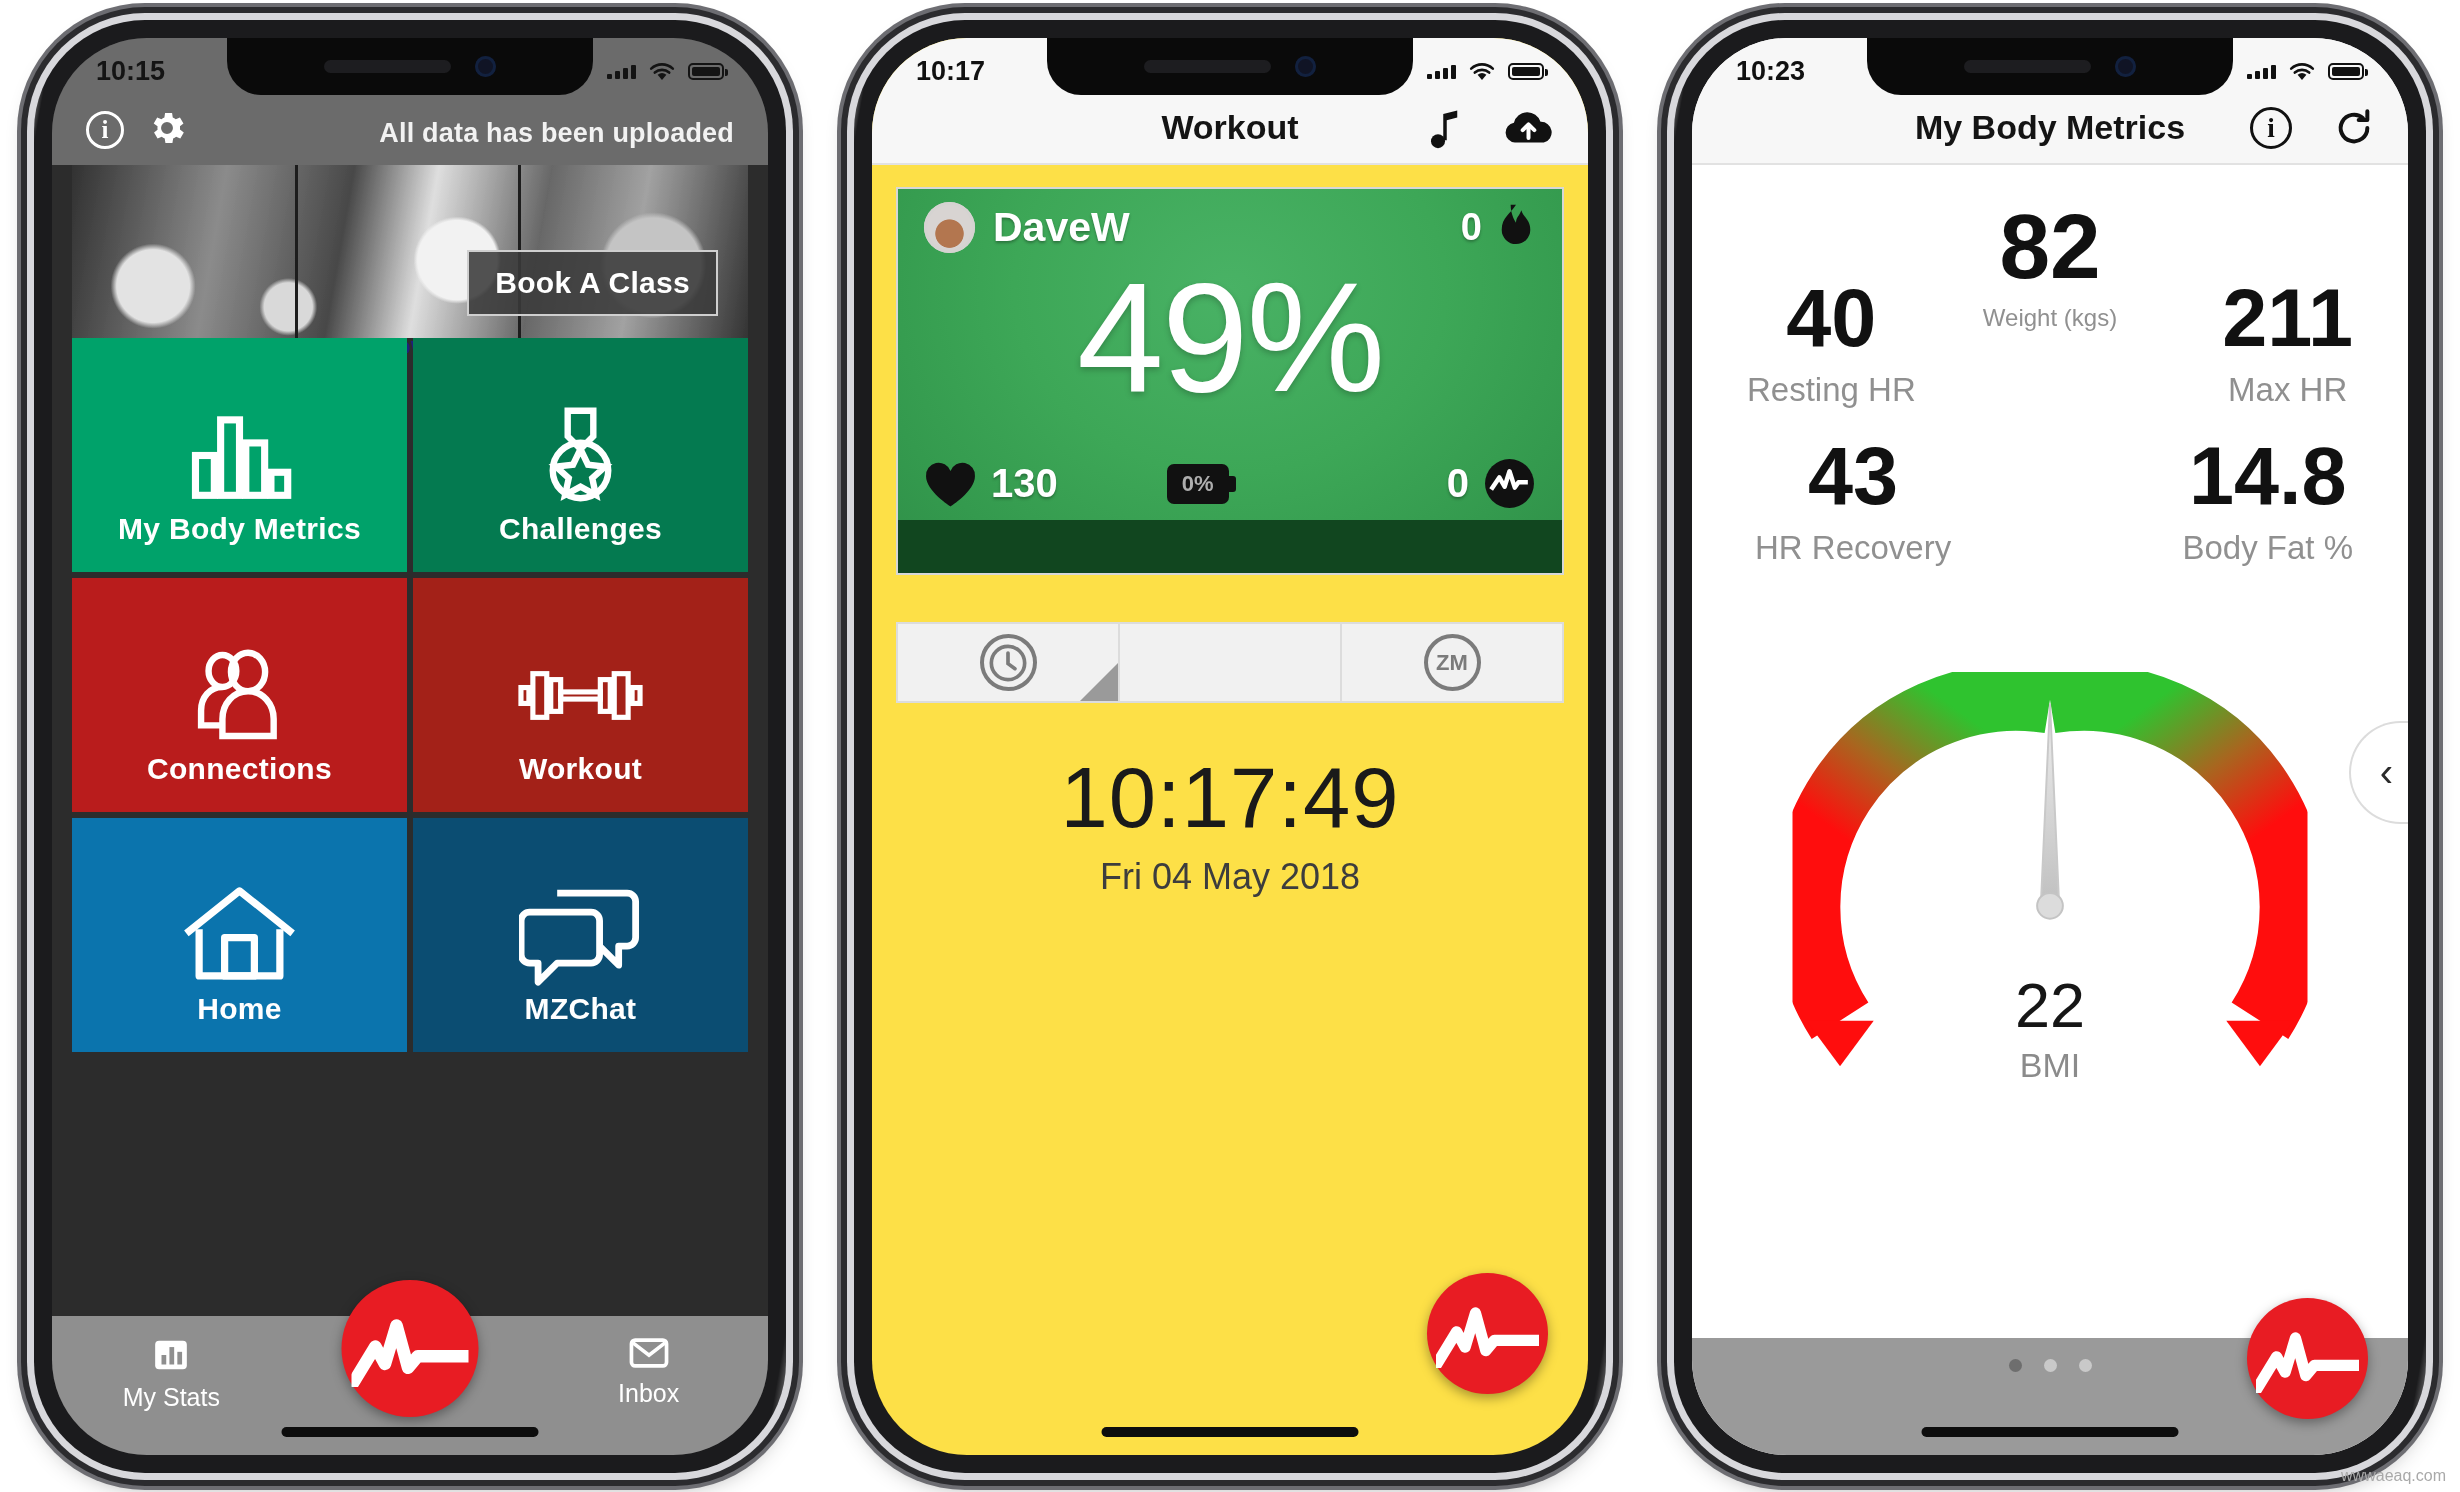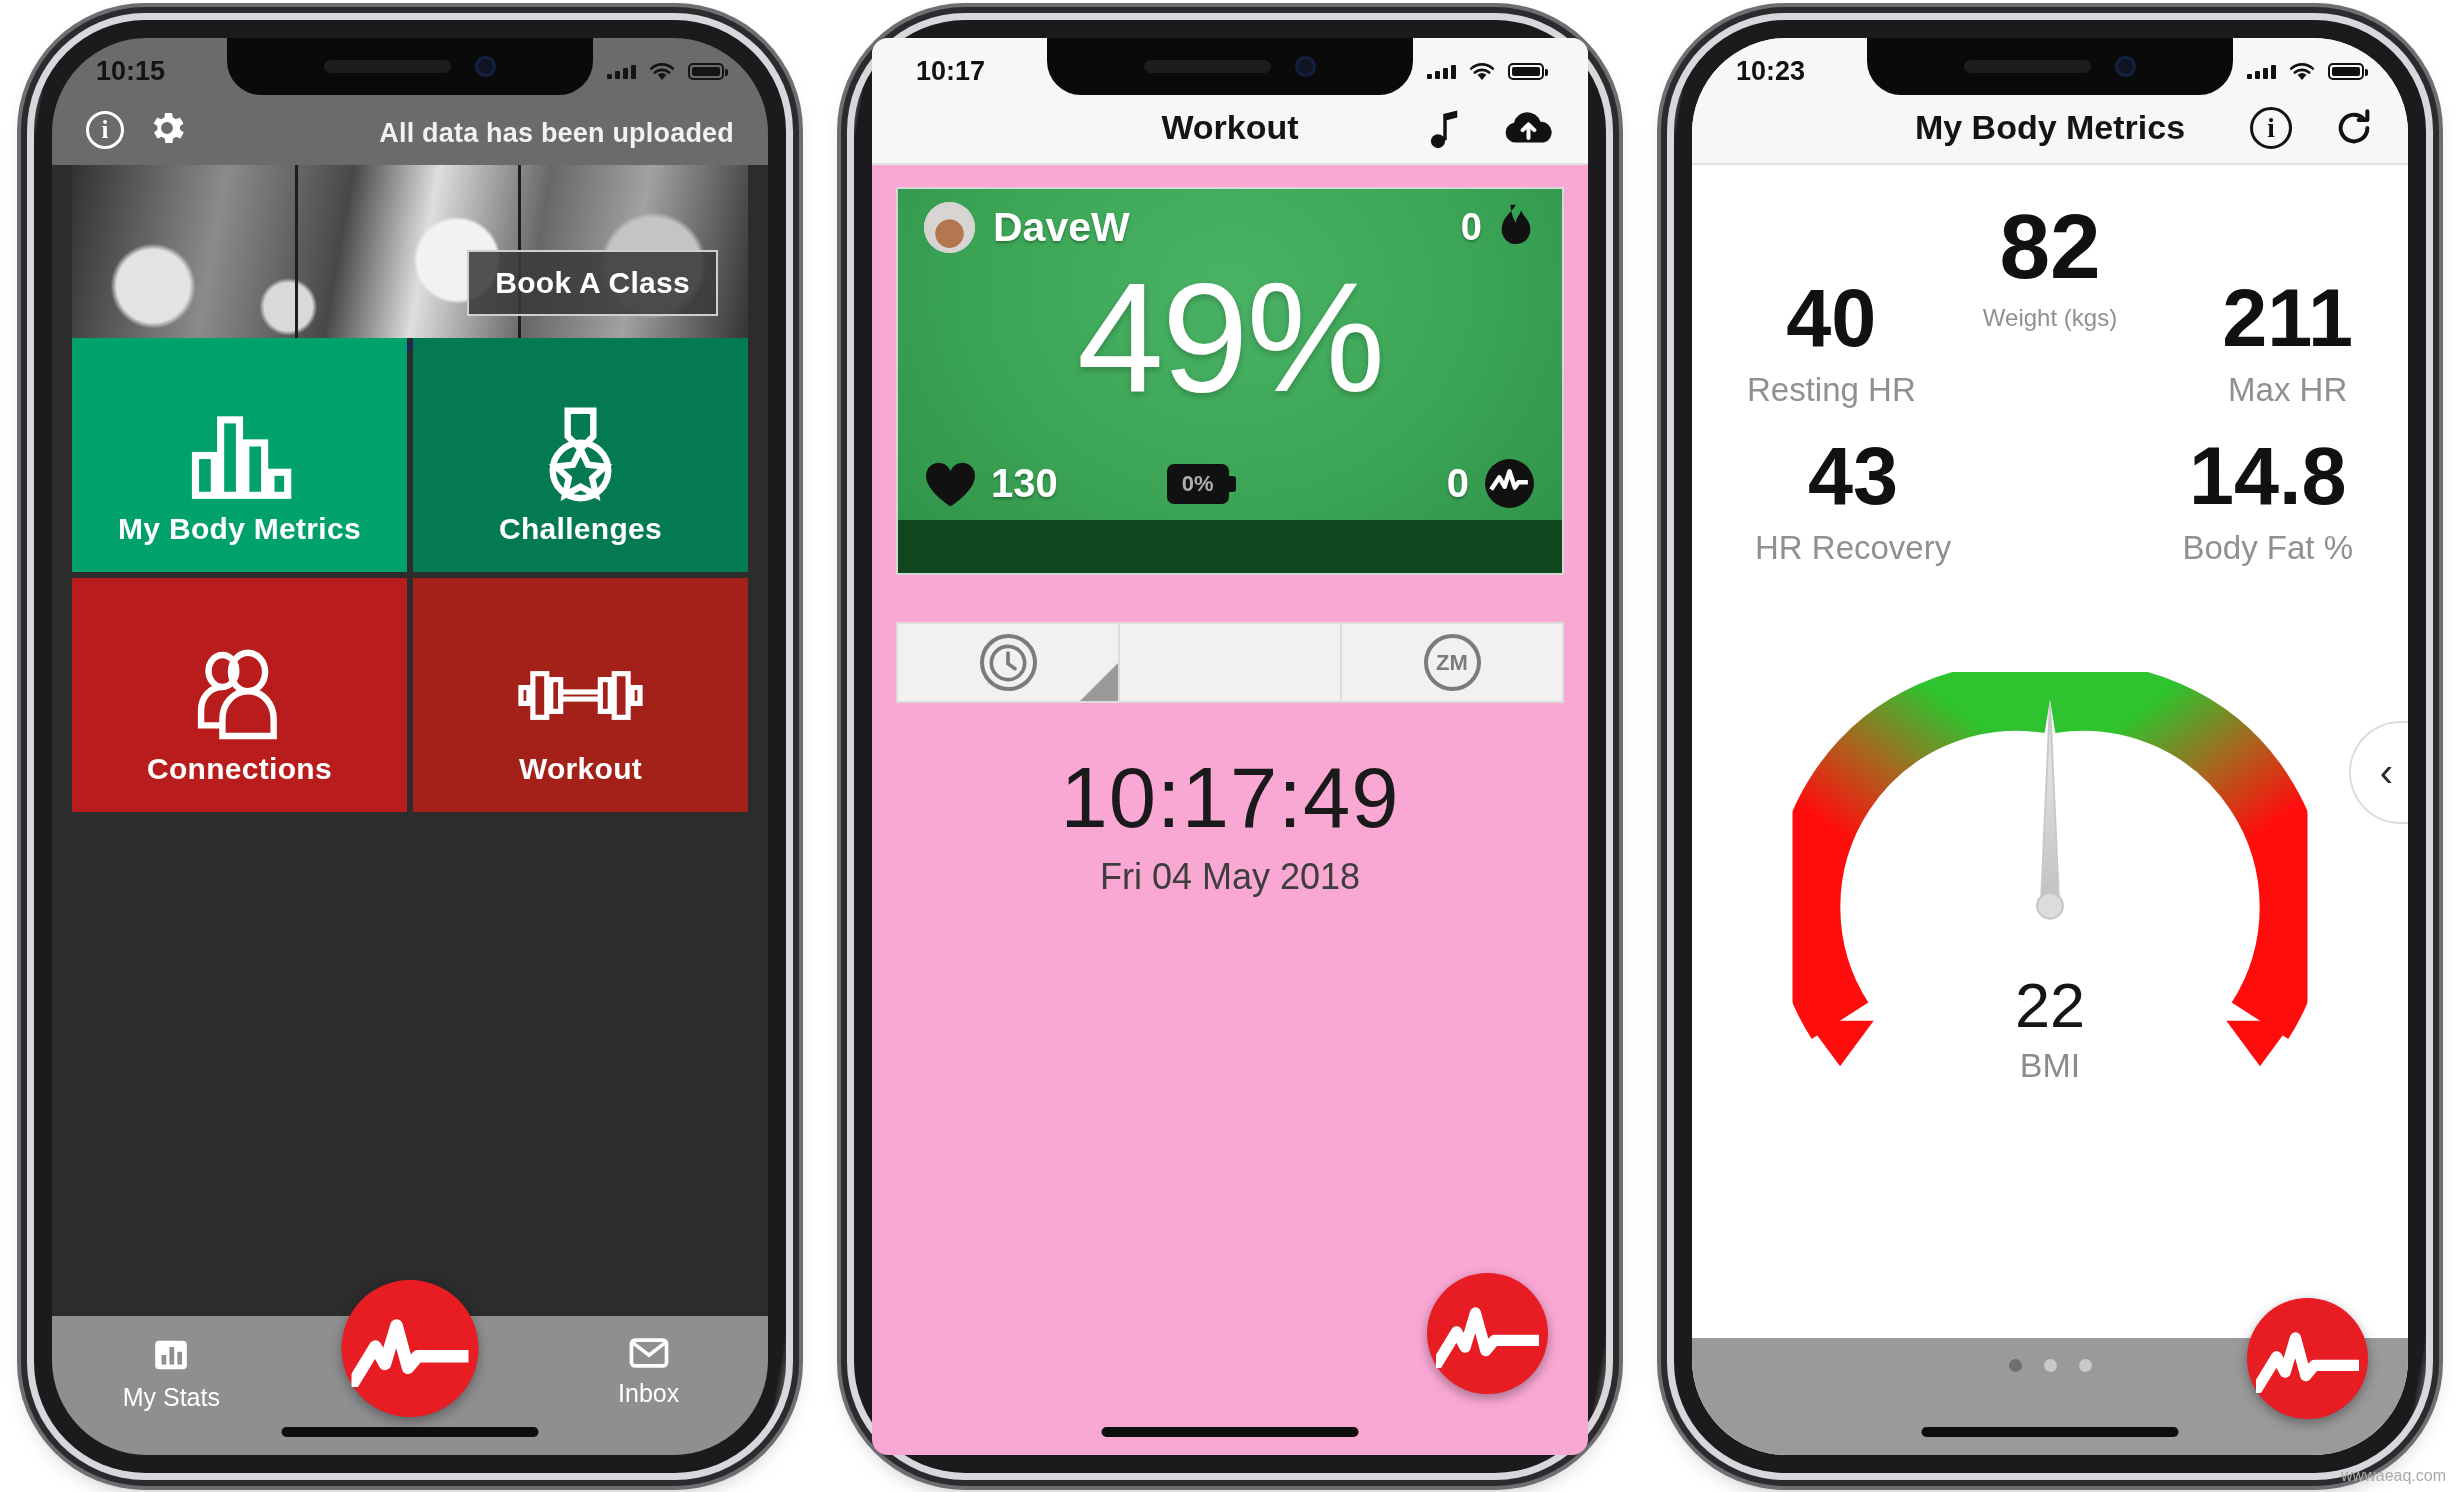--- a/index.html
+++ b/index.html
@@ -107,21 +107,21 @@
   .navitem{ flex:1; display:flex; flex-direction:column; align-items:center; gap:9px; color:#fff; }
   .navitem .lbl{ font-size:25px; }
   .fab{
     position:absolute; z-index:30; border-radius:50%; background:#e81c23;
     display:flex;align-items:center;justify-content:center;
     box-shadow:0 4px 12px rgba(0,0,0,.35);
   }
   .p1 .fab{ width:137px; height:137px; left:50%; transform:translateX(-50%); bottom:38px; }
 
   
-  .p2 .screen{ background:#f9a8d4;border-radius:16px; }
+  .p2 .screen{ background:#fde047; }
   .p2 .statusbar{ color:#111; }
   .navbar{
     position:absolute; top:0; left:0; right:0; height:127px; background:#f7f7f7;
     border-bottom:2px solid #e2e2e2; z-index:20;
     display:flex; align-items:flex-end; justify-content:center; padding-bottom:16px;
   }
   .navbar .title{ font-size:34px; font-weight:bold; color:#141414; }
   .navbar .acts{ position:absolute; right:34px; bottom:14px; display:flex; align-items:center; gap:42px;}
   .greencard{
     position:absolute; top:149px; left:24px; right:24px; height:388px; z-index:12;
@@ -282,20 +282,41 @@
                 <rect x="2" y="13" width="4" height="8"></rect>
                 <rect x="8" y="6" width="7" height="22"></rect>
                 <rect x="17" y="9" width="5" height="16"></rect>
                 <rect x="22" y="15.2" width="20" height="3.6"></rect>
                 <rect x="42" y="9" width="5" height="16"></rect>
                 <rect x="49" y="6" width="7" height="22"></rect>
                 <rect x="58" y="13" width="4" height="8"></rect>
               </g>
             </svg>
             <span class="label">Workout</span>
+          </div>
+        </div>
+        <div class="tile-row">
+          <div class="tile" style="background:#0b74ad">
+            <svg width="119" height="107" viewBox="0 0 56 50">
+              <g fill="none" stroke="#fff" stroke-width="3.4" stroke-linejoin="round">
+                <path d="M3 24L28 4l25 20"></path>
+                <path d="M9 22v22h38V22"></path>
+                <rect x="21" y="26" width="14" height="18"></rect>
+              </g>
+            </svg>
+            <span class="label">Home</span>
+          </div>
+          <div class="tile" style="background:#0b4d72">
+            <svg width="123" height="107" viewBox="0 0 58 50">
+              <g fill="none" stroke="#fff" stroke-width="3.2" stroke-linejoin="round">
+                <path d="M18 5h33a4 4 0 014 4v17a4 4 0 01-4 4h-4v9l-9-9"></path>
+                <path d="M5 14h29a4 4 0 014 4v16a4 4 0 01-4 4H18l-9 9v-9H5a4 4 0 01-4-4V18a4 4 0 014-4z"></path>
+              </g>
+            </svg>
+            <span class="label">MZChat</span>
           </div>
         </div>
       </div>
 
       <div class="bottomnav">
         <div class="navitem">
           <svg width="38" height="38" viewBox="0 0 24 24">
             <rect x="2" y="3" width="20" height="18" rx="2.5" fill="#fff"></rect>
             <g fill="#8f8f8f">
                 <rect x="6" y="12" width="3" height="6"></rect>

